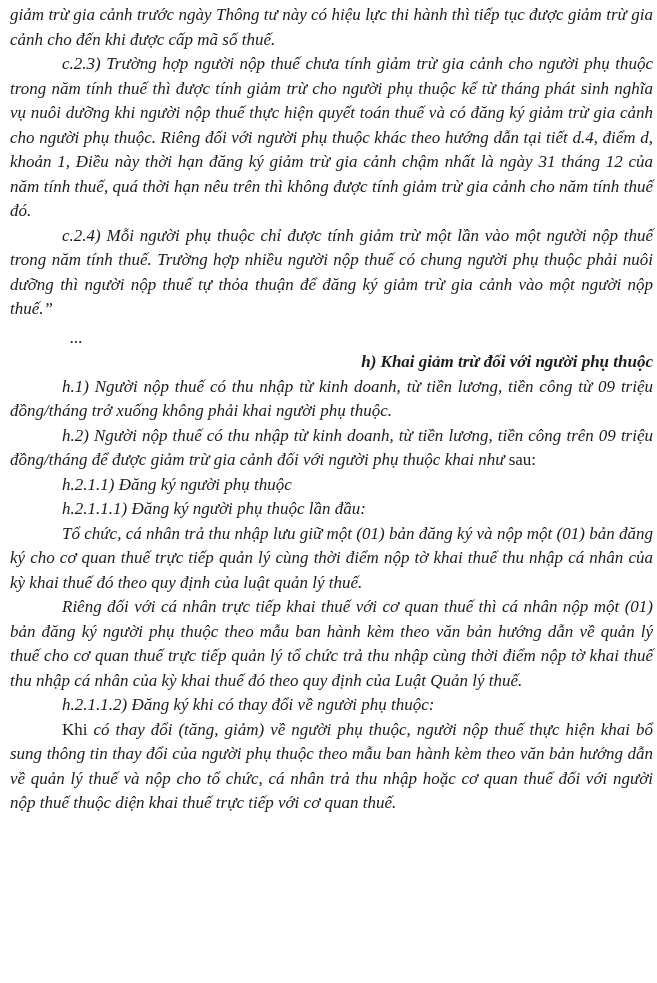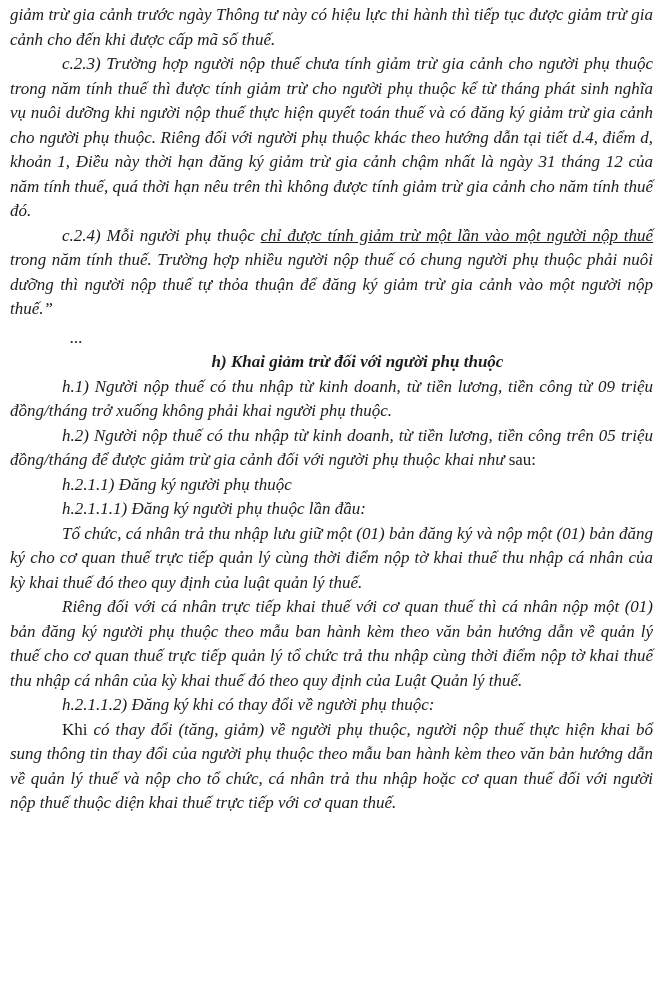--- a/index.html
+++ b/index.html
@@ -29,24 +29,23 @@
   .page p.continuation {
     text-indent: 0;
   }
   .page p.dots {
     text-align: left;
     text-indent: 60px;
     margin-top: 4px;
   }
   .page p.heading {
     font-weight: bold;
-    text-align: center;
+    text-align: right;
   }
   .u {
-    text-decoration: underline;
   }
   .upright {
     font-style: normal;
     margin-top: 13px;
   }
 </style>
 </head>
 <body>
 
 <div class="page">
@@ -59,21 +58,21 @@
     <span>c.2.4) Mỗi người phụ thuộc </span><span class="u">chỉ được tính giảm trừ một lần vào một người nộp thuế</span><span> trong năm tính thuế. Trường hợp nhiều người nộp thuế có chung người phụ thuộc phải nuôi dưỡng thì người nộp thuế tự thỏa thuận để đăng ký giảm trừ gia cảnh vào một người nộp thuế.”</span>
   </p>
 
   <p class="dots">...</p>
 
   <p class="heading">h) Khai giảm trừ đối với người phụ thuộc</p>
 
   <p>h.1) Người nộp thuế có thu nhập từ kinh doanh, từ tiền lương, tiền công từ 09 triệu đồng/tháng trở xuống không phải khai người phụ thuộc.</p>
 
   <p>
-    <span>h.2) Người nộp thuế có thu nhập từ kinh doanh, từ tiền lương, tiền công trên 05 triệu đồng/tháng để được giảm trừ gia cảnh đối với người phụ thuộc khai như </span><span class="upright">sau:</span>
+    <span>h.2) Người nộp thuế có thu nhập từ kinh doanh, từ tiền lương, tiền công trên 09 triệu đồng/tháng để được giảm trừ gia cảnh đối với người phụ thuộc khai như </span><span class="upright">sau:</span>
   </p>
 
 
   <p>h.2.1.1) Đăng ký người phụ thuộc</p>
 
   <p>h.2.1.1.1) Đăng ký người phụ thuộc lần đầu:</p>
 
 
   <p>Tổ chức, cá nhân trả thu nhập lưu giữ một (01) bản đăng ký và nộp một (01) bản đăng ký cho cơ quan thuế trực tiếp quản lý cùng thời điểm nộp tờ khai thuế thu nhập cá nhân của kỳ khai thuế đó theo quy định của luật quản lý thuế.</p>
 

